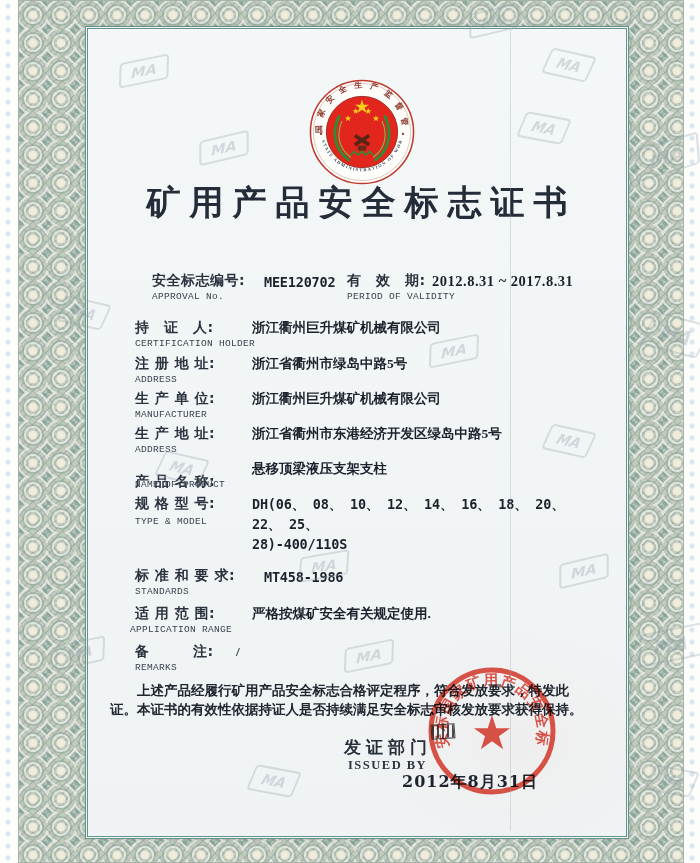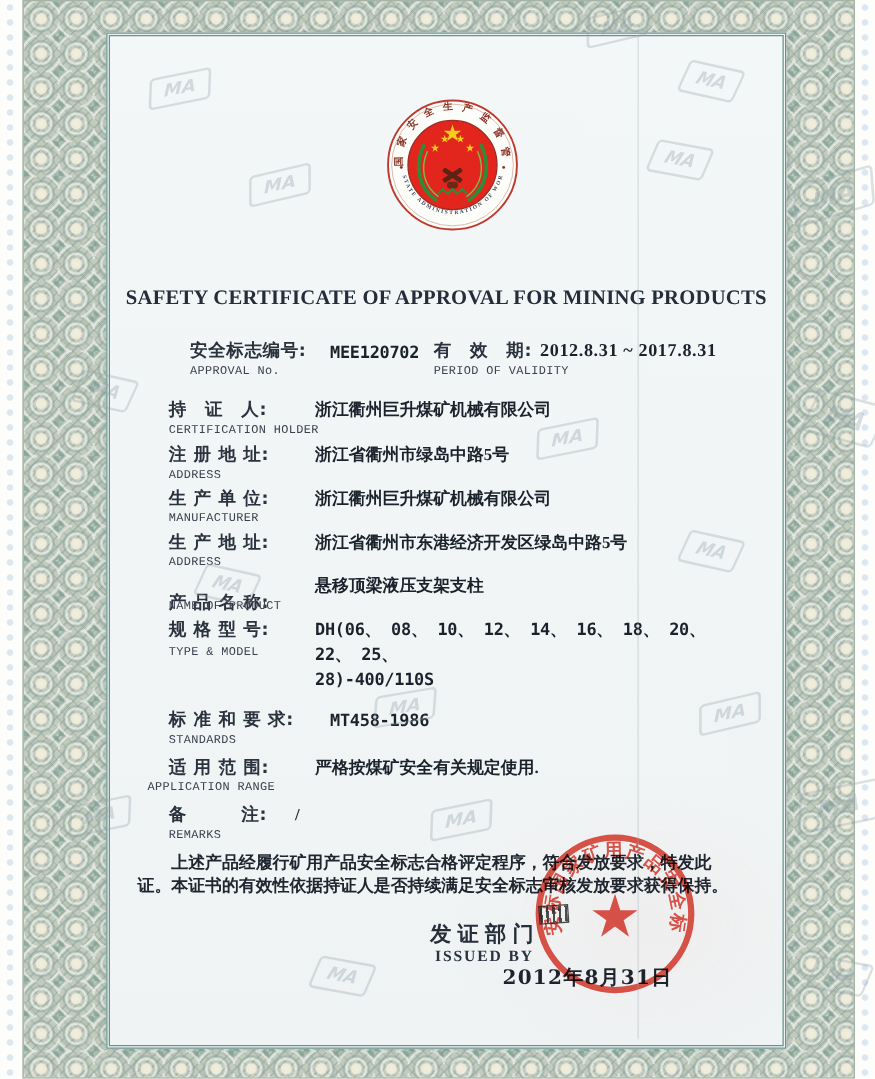--- a/index.html
+++ b/index.html
@@ -151,21 +151,21 @@
         <path d="M67,81 C79,72 82,58 76,44" stroke="#7fb94d" stroke-width="1.2"></path>
       </g>
       <g>
         <rect x="46" y="61.5" width="18" height="4" rx="1" fill="#5c2414" transform="rotate(33 55 63.5)"></rect>
         <rect x="46" y="61.5" width="18" height="4" rx="1" fill="#5c2414" transform="rotate(-33 55 63.5)"></rect>
         <rect x="50.5" y="69" width="9" height="5.5" rx="2" fill="#6b2a16"></rect>
         <path d="M43,79 l4,-4 4,4 4,-4 4,4 4,-4 4,4" stroke="#2f8c36" stroke-width="1.6" fill="none"></path>
       </g>
     </svg>
 
-    <div class="subtitle">SAFETY CERTIFICATE OF APPROVAL FOR MINING PRODUCTS</div>
+    <div class="title">矿用产品安全标志证书</div>
 
     <div>
       <div class="flabel" style="left:64px;top:243px">安全标志编号:</div>
       <div class="fsub" style="left:64px;top:262px">APPROVAL No.</div>
       <div class="fvalue fcode" style="left:176px;top:243px">MEE120702</div>
     </div>
     <div>
       <div class="flabel" style="left:259px;top:243px">有　效　期:</div>
       <div class="fsub" style="left:259px;top:262px">PERIOD OF VALIDITY</div>
       <div class="fvalue fdate" style="left:344px;top:242px">2012.8.31 ~ 2017.8.31</div>
@@ -209,21 +209,21 @@
     </div>
 
     <div>
       <div class="flabel" style="left:47px;top:538px">标 准 和 要 求:</div>
       <div class="fsub" style="left:47px;top:557px">STANDARDS</div>
       <div class="fvalue fcode" style="left:176px;top:538px">MT458-1986</div>
     </div>
 
     <div>
       <div class="flabel" style="left:47px;top:576px">适 用 范 围:</div>
-      <div class="fsub" style="left:30px;top:595px">APPLICATION RANGE</div>
+      <div class="fsub" style="left:42px;top:595px">APPLICATION RANGE</div>
       <div class="fvalue" style="left:164px;top:575px">严格按煤矿安全有关规定使用.</div>
     </div>
 
     <div>
       <div class="flabel" style="left:47px;top:614px">备　　　注:</div>
       <div class="fsub" style="left:47px;top:633px">REMARKS</div>
       <div class="fvalue" style="left:148px;top:613px">/</div>
     </div>
 
     <div class="statement">上述产品经履行矿用产品安全标志合格评定程序，符合发放要求，特发此

